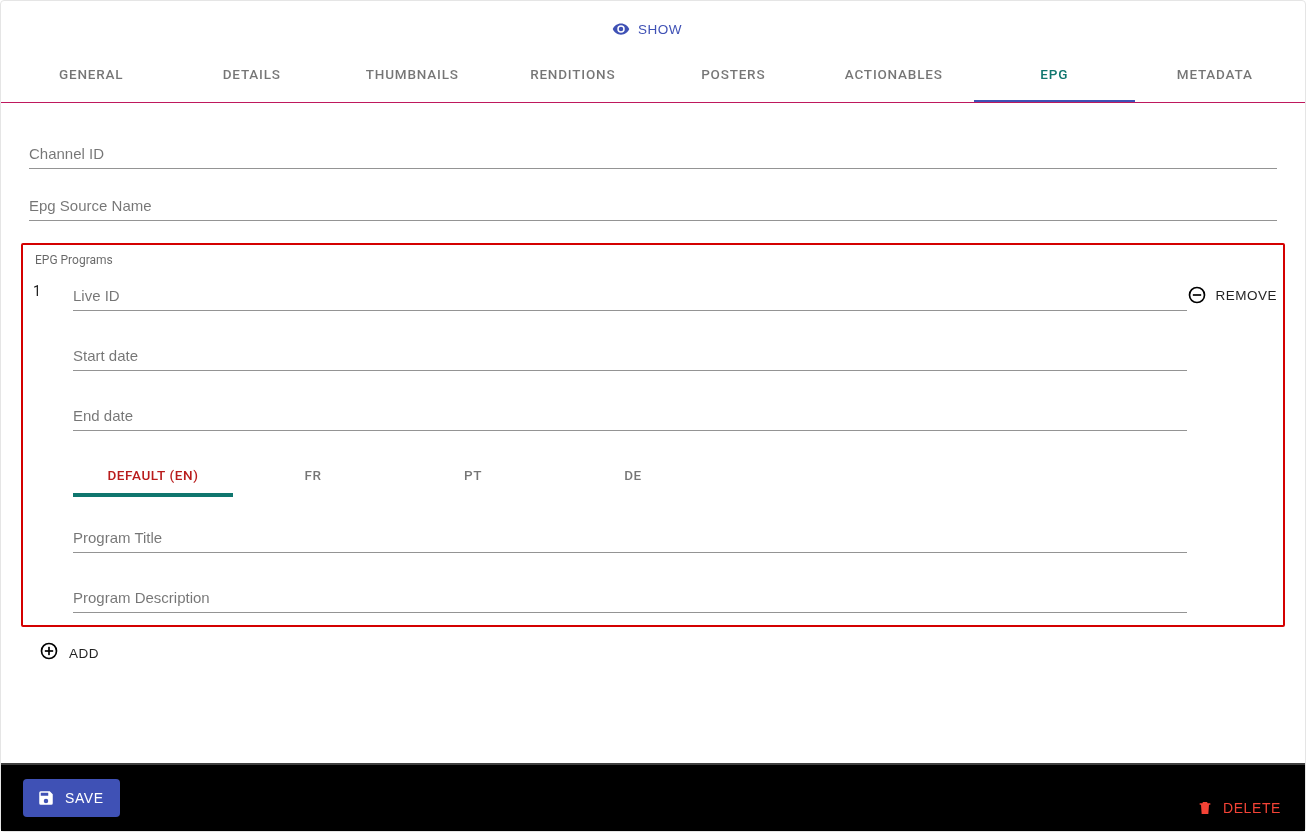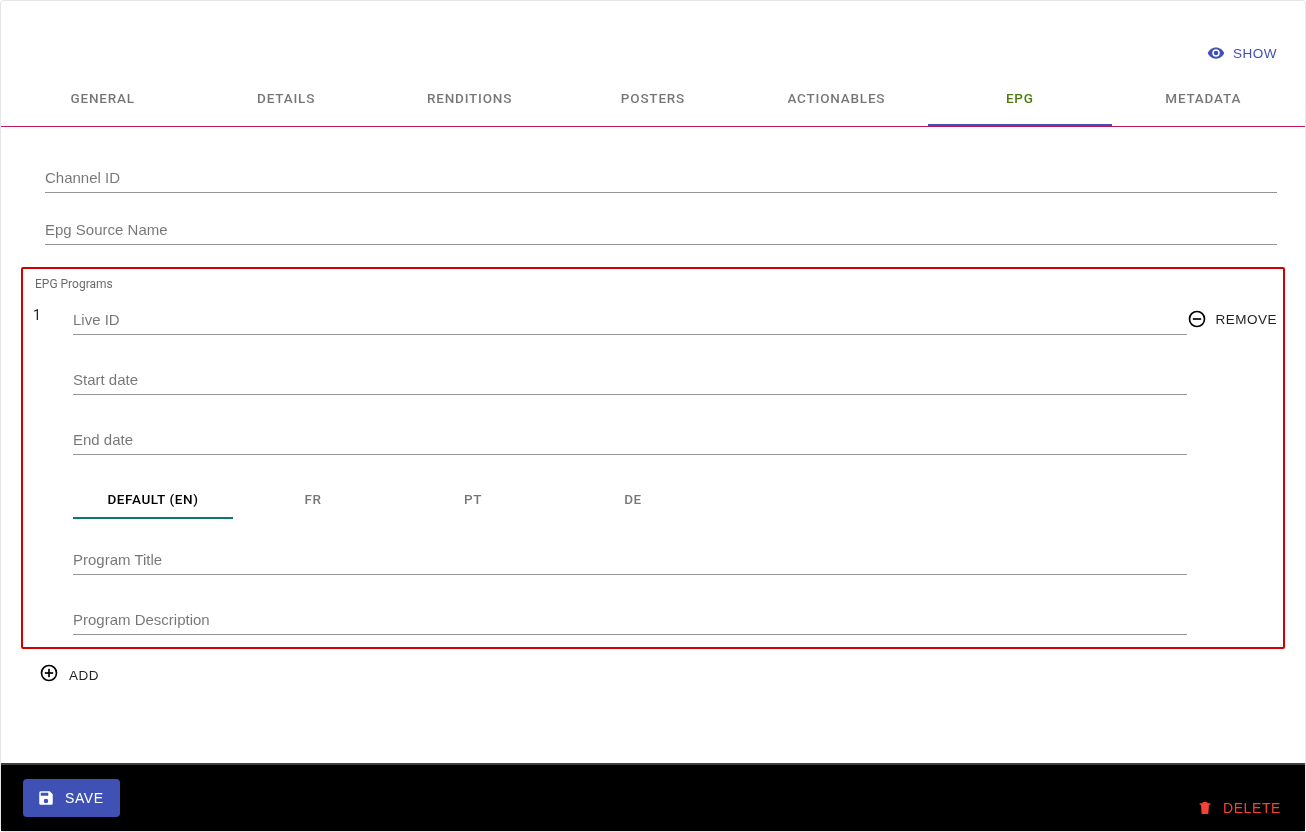--- a/index.html
+++ b/index.html
@@ -16,25 +16,24 @@
     border: 1px solid #e5e5e5;
     border-radius: 4px;
     display: flex;
     flex-direction: column;
     position: relative;
   }
 
   
   .topbar {
     display: flex;
-    justify-content: flex-end;
-    align-items: center;
-    padding: 10px 28px 0 28px;
+    justify-content: center;
+    align-items: center;
+    padding: 10px 40px 0 28px;
     height: 46px;
-    margin-top: 24px;
   }
   .show-btn {
     display: inline-flex;
     align-items: center;
     color: #3f51b5;
     font-weight: 500;
     letter-spacing: 0.5px;
     font-size: 13.5px;
     cursor: pointer;
     background: none;
@@ -57,33 +56,33 @@
     justify-content: center;
     font-size: 13.5px;
     letter-spacing: 0.8px;
     color: rgba(0,0,0,0.54);
     font-weight: 500;
     cursor: pointer;
     border-bottom: 2px solid transparent;
     text-transform: uppercase;
   }
   .tab.active {
-    color: #4d7c0f;
+    color: #0f766e;
     border-bottom: 2px solid #3f51b5;
   }
 
   
   .content {
     flex: 1 1 auto;
     padding: 18px 20px 0 20px;
     overflow: hidden;
   }
 
   
-  .mat-field { position: relative; margin: 14px 8px 18px 24px; }
+  .mat-field { position: relative; margin: 14px 8px 18px 8px; }
   .mat-field input {
     width: 100%;
     border: none;
     border-bottom: 1px solid rgba(0,0,0,0.42);
     padding: 10px 0 6px 0;
     font-size: 15px;
     background: transparent;
     outline: none;
     color: #333;
   }
@@ -144,22 +143,22 @@
     text-align: center;
     font-size: 13.5px;
     letter-spacing: 0.6px;
     color: rgba(0,0,0,0.54);
     font-weight: 500;
     padding: 10px 0;
     border-bottom: 2px solid transparent;
     cursor: pointer;
   }
   .lang-tab.active {
-    color: #000000;
-    border-bottom: 2px solid #0f766e;
+    color: #b91c1c;
+    border-bottom: 4px solid #0f766e;
   }
 
   
   .add-btn {
     display: inline-flex;
     align-items: flex-end;
     background: none;
     border: none;
     font-size: 13.5px;
     letter-spacing: 0.5px;
@@ -219,20 +218,21 @@
       <svg width="18" height="18" viewBox="0 0 24 24">
           <path d="M12 4.5C7 4.5 2.73 7.61 1 12c1.73 4.39 6 7.5 11 7.5s9.27-3.11 11-7.5c-1.73-4.39-6-7.5-11-7.5zm0 12.5A5 5 0 1 1 12 7a5 5 0 0 1 0 10zm0-8a3 3 0 1 0 0 6 3 3 0 0 0 0-6z"></path>
         </svg>
       <span>SHOW</span>
     </button>
   </div>
 
   <div class="tabs">
     <div class="tab">GENERAL</div>
     <div class="tab">DETAILS</div>
+    <div class="tab">THUMBNAILS</div>
     <div class="tab">RENDITIONS</div>
     <div class="tab">POSTERS</div>
     <div class="tab">ACTIONABLES</div>
     <div class="tab active">EPG</div>
     <div class="tab">METADATA</div>
   </div>
 
   <div class="content">
 
     <div class="mat-field">

